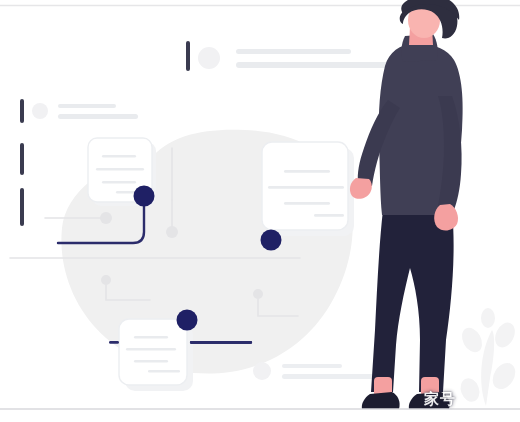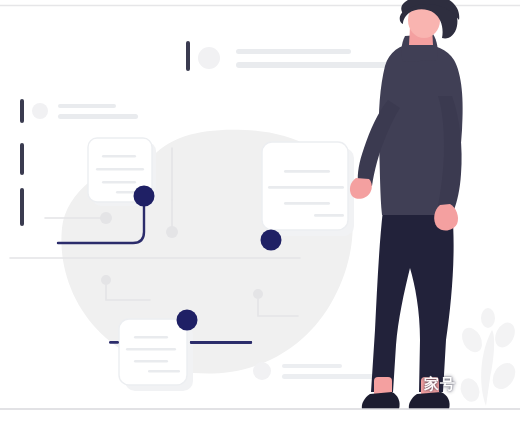--- a/index.html
+++ b/index.html
@@ -16,21 +16,21 @@
     height: 422px;
     background: #ffffff;
     overflow: hidden;
   }
   #stage svg {
     display: block;
   }
   .watermark {
     position: absolute;
     left: 424px;
-    top: 377px;
+    top: 392px;
     font-size: 15px;
     font-weight: bold;
     color: #ffffff;
     letter-spacing: 1px;
     text-shadow: 0 0 2px rgba(40,40,60,.85), 0 0 4px rgba(40,40,60,.6);
     opacity: .92;
     font-family: "DejaVu Sans", sans-serif;
     pointer-events: none;
     line-height: 1;
   }

